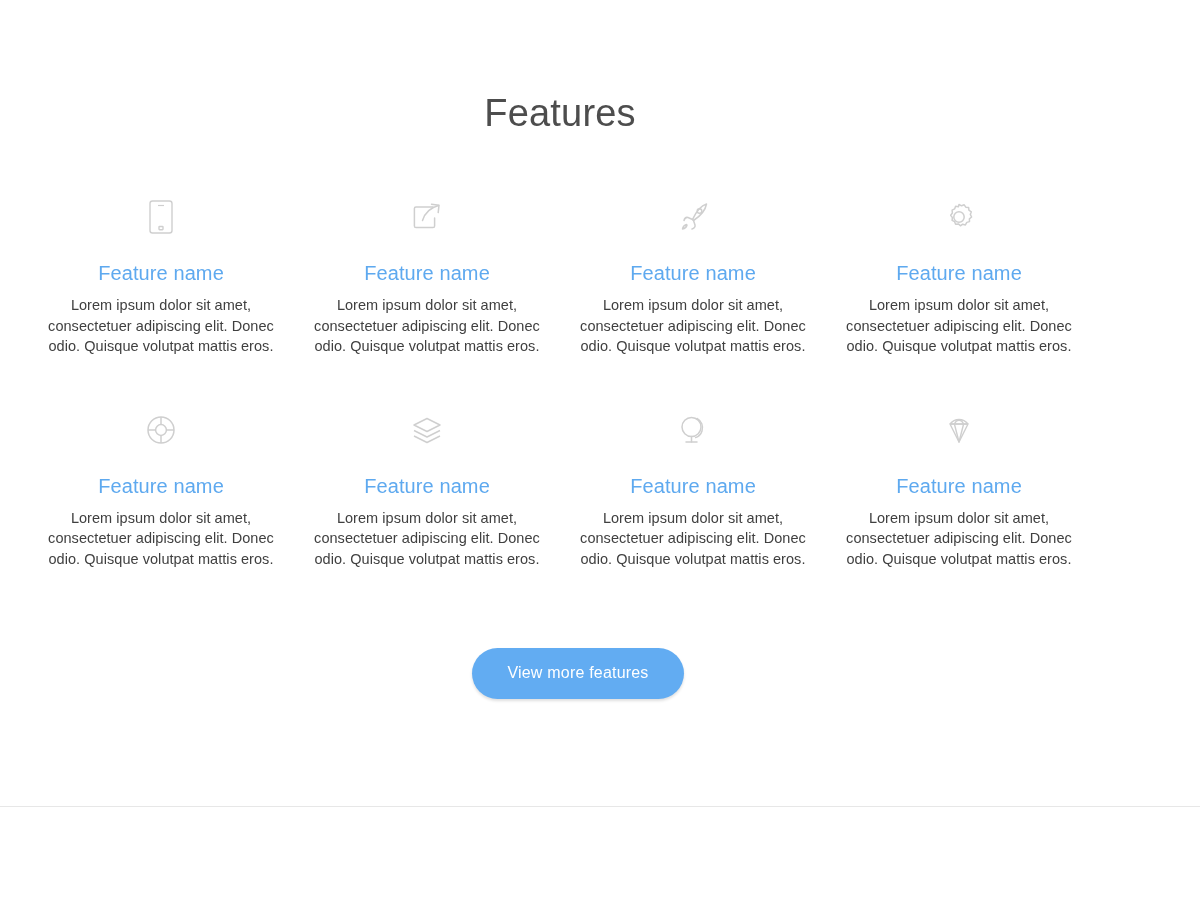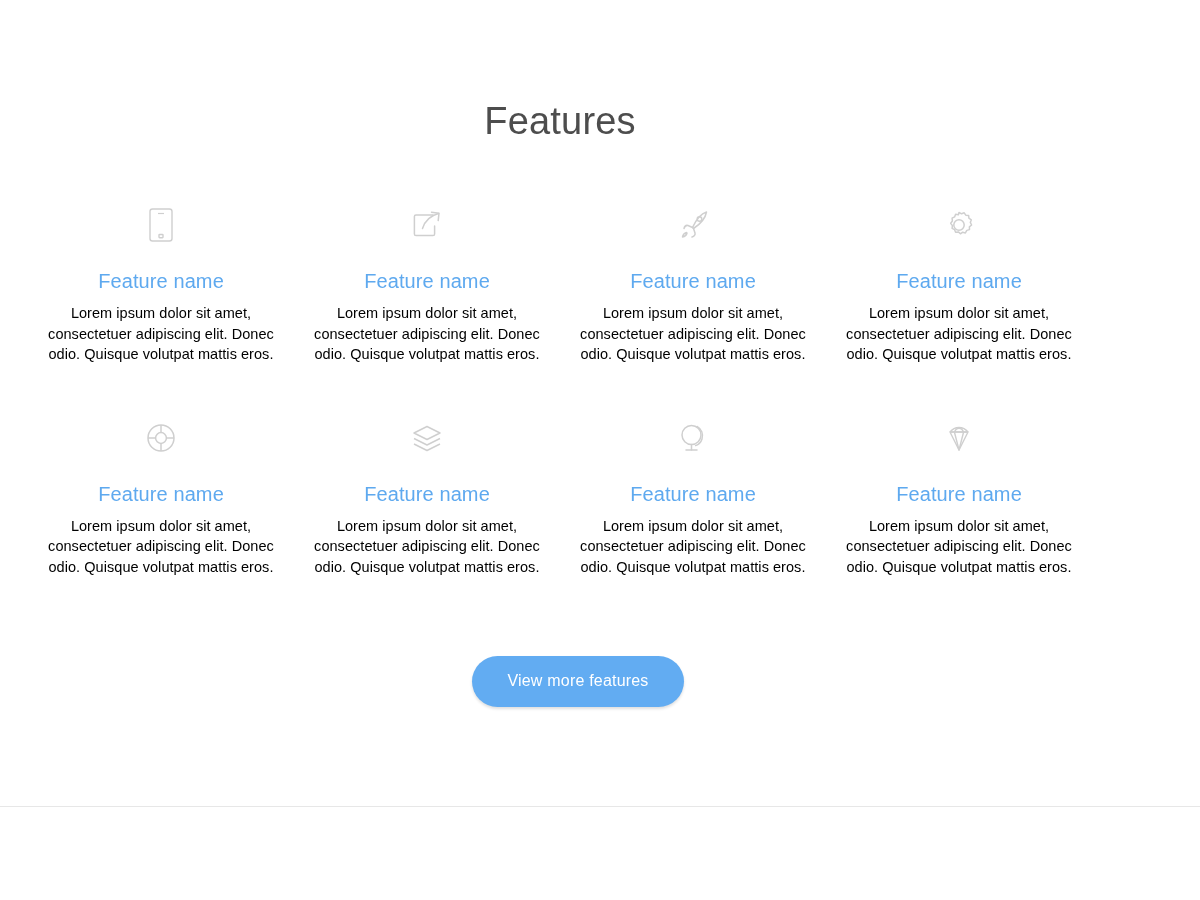--- a/index.html
+++ b/index.html
@@ -12,21 +12,21 @@
     height: 900px;
     font-family: "Liberation Sans", sans-serif;
     -webkit-font-smoothing: antialiased;
     overflow: hidden;
     position: relative;
   }
 
   .section {
     width: 1120px;
     box-sizing: border-box;
-    padding-top: 8px;
+    padding-top: 0;
   }
 
   .section-title {
     text-align: center;
     font-size: 38px;
     font-weight: 300;
     color: #4d4d4d;
     letter-spacing: 0.2px;
     margin: 0;
     padding-top: 90px;
@@ -70,21 +70,21 @@
     color: #5ea9ef;
     line-height: 26px;
     margin: 0;
     padding-top: 20px;
     letter-spacing: 0.1px;
   }
 
   .feature-desc {
     font-size: 14.5px;
     line-height: 20.6px;
-    color: #000000;
+    color: #404040;
     margin: 0;
     padding-top: 9px;
     letter-spacing: 0.05px;
   }
 
   .cta-wrap {
     text-align: center;
     padding-top: 78px;
     margin-left: 36px;
   }

